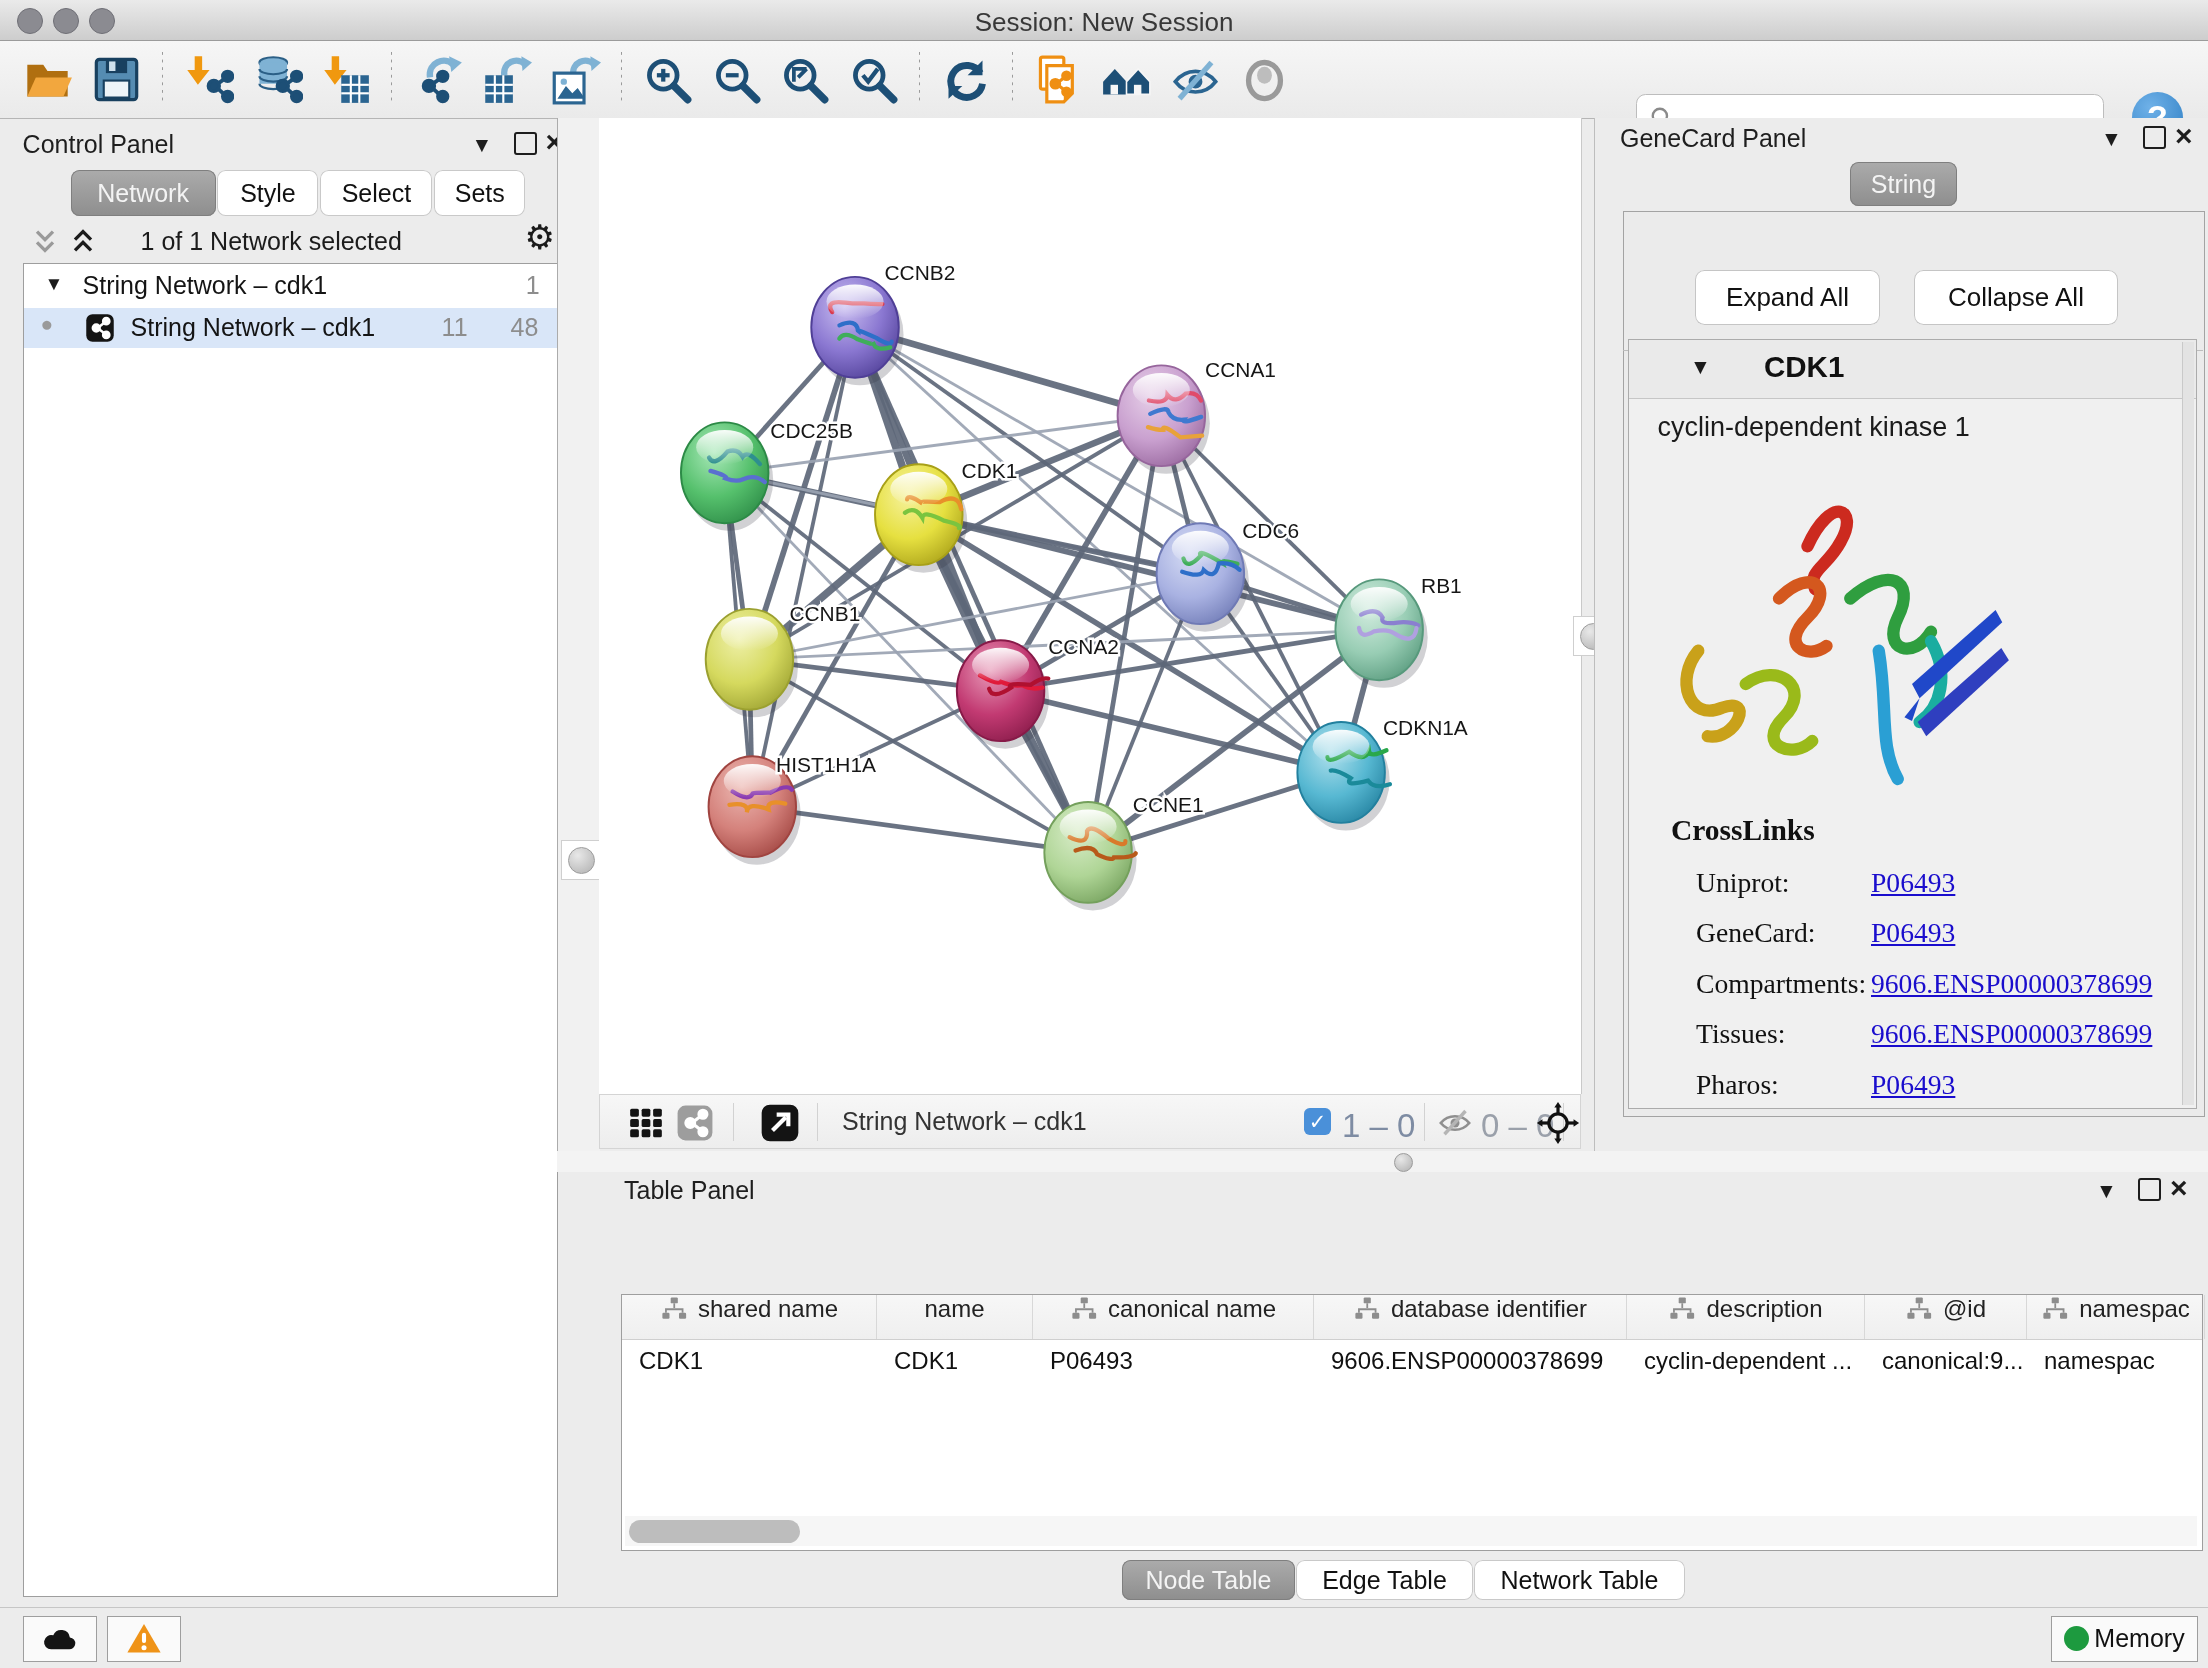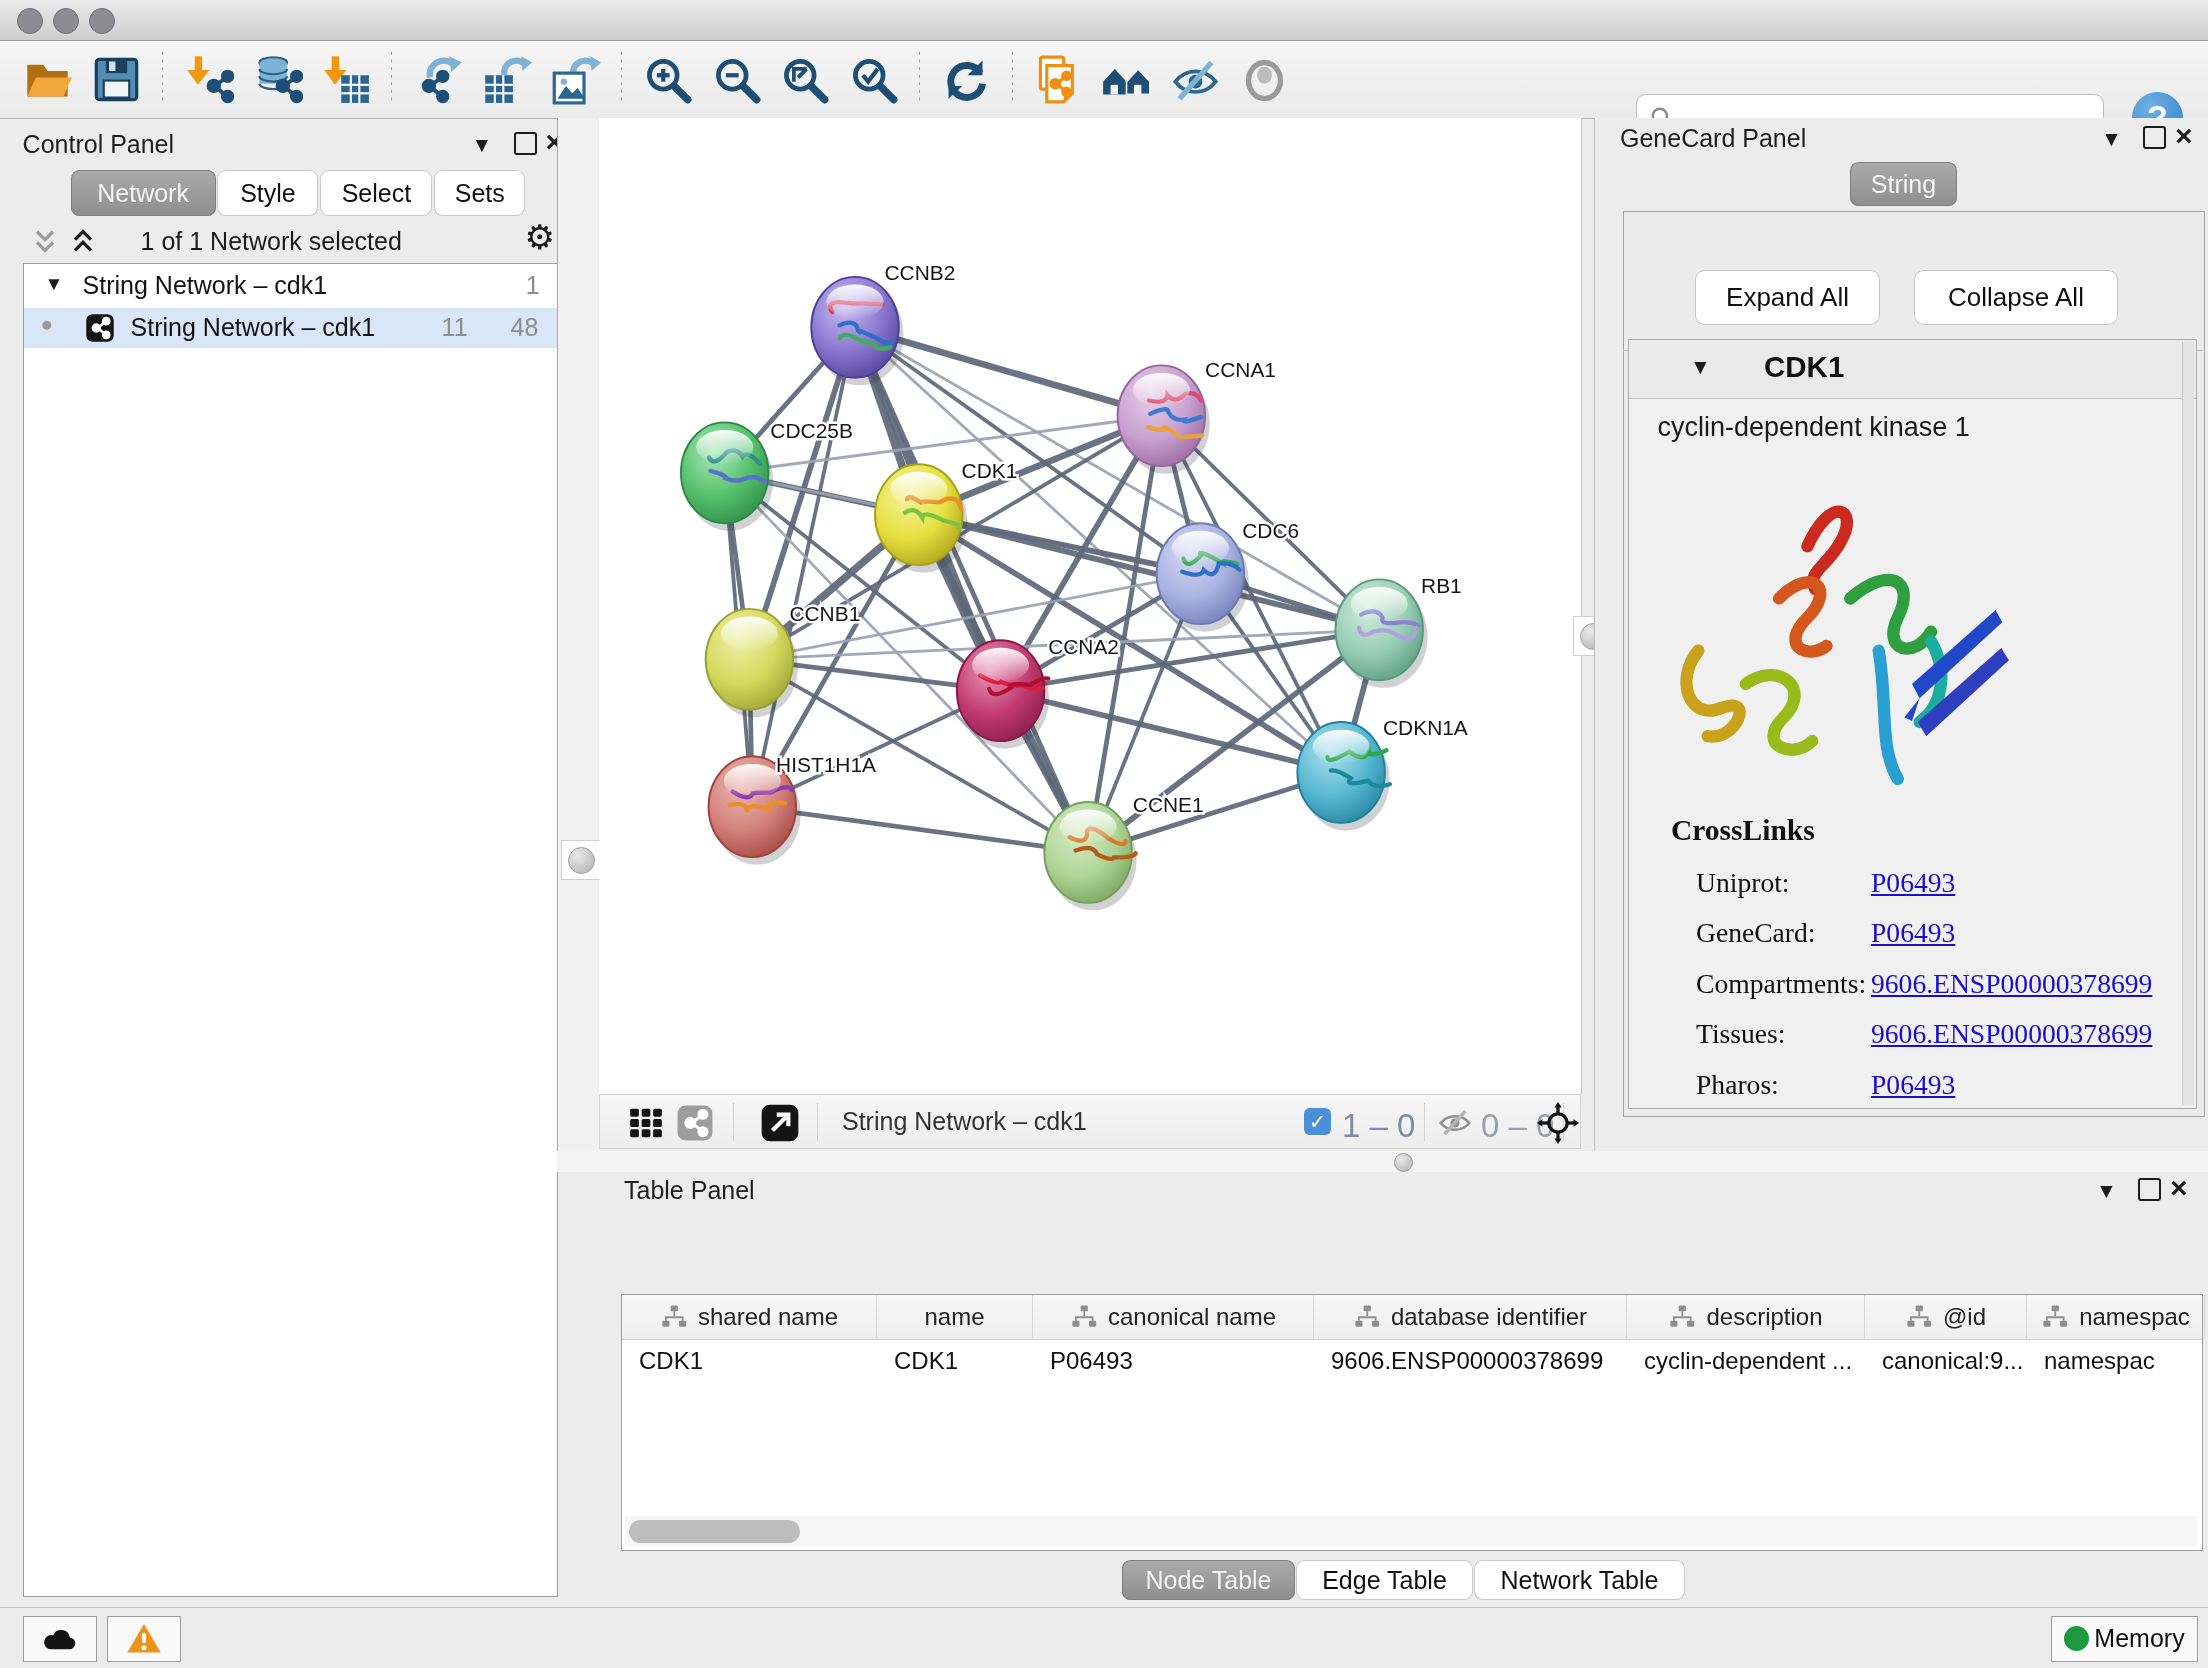--- a/index.html
+++ b/index.html
@@ -51,21 +51,21 @@
   .cl-label{font-size:27.6px;color:#111;}
   .cl-link{font-size:27.6px;color:#1a0dcd;text-decoration:underline;}
   
   #h-splitter{left:557px;top:1151px;width:1651px;height:21px;background:#f3f3f3;}
   
   #table-panel{left:557px;top:1172px;width:1651px;height:432px;}
   #tp-toolbar .ti{display:inline-flex;align-items:center;justify-content:center;width:53px;height:53px;margin-right:19px;}
   #tp-toolbar svg{width:44px;height:44px;}
   #table-box{left:64px;top:122px;width:1582px;height:257px;background:#fff;border:1.9px solid #9e9e9e;box-sizing:border-box;}
   #thead{display:flex;height:44px;background:linear-gradient(#f7f7f7,#efefef);border-bottom:1px solid #cfcfcf;}
-  .th{display:flex;align-items:center;justify-content:center;gap:9.5px;border-right:1px solid #d8d8d8;box-sizing:border-box;font-size:24px;color:#222;overflow:hidden;}
+  .th{display:flex;justify-content:center;gap:9.5px;border-right:1px solid #d8d8d8;box-sizing:border-box;font-size:24px;color:#222;overflow:hidden;}
   .th svg{width:28.5px;height:28.5px;flex:0 0 auto;}
   #trow{display:flex;height:42px;}
   .td{display:flex;align-items:center;padding-left:17px;box-sizing:border-box;font-size:24px;color:#111;overflow:hidden;}
   #h-scroll{left:2.9px;top:221px;width:1572px;height:30px;background:#f6f6f6;}
   #h-thumb{left:3.8px;top:3.8px;width:171px;height:23px;background:#bdbdbd;border-radius:11.4px;}
   
   #bottom-bar{left:0;top:1607px;width:2208px;height:61px;border-top:1px solid #c6c6c6;background:#ececec;}
   .bb-btn{background:#fafafa;border:1.9px solid #9e9e9e;display:flex;align-items:center;justify-content:center;}
   #memory-btn{left:2051px;top:7.6px;width:145px;height:44px;background:#fafafa;border:1.9px solid #9e9e9e;display:flex;align-items:center;justify-content:center;gap:5px;font-size:25px;color:#111;}
   .checkbox{width:27px;height:27px;background:#4a90d9;border-radius:5.7px;color:#fff;font-size:21px;font-weight:bold;display:flex;align-items:center;justify-content:center;}
@@ -316,20 +316,21 @@
           <polyline points="12,38 24,26 36,38"></polyline>
         </g>
     </symbol>
   </defs>
 </svg>
 
 <div id="titlebar" class="abs">
   <div class="tl abs" style="left:17px"></div>
   <div class="tl abs" style="left:53px"></div>
   <div class="tl abs" style="left:89px"></div>
+  <div id="win-title" class="abs nw">Session: New Session</div>
 </div>
 
 <div id="toolbar" class="abs">
   <div id="toolbar-icons" style="padding-left:13.3px"><span class="tbi">
         <svg viewBox="0 0 48 48">
           <use href="#sym-open-session"></use>
         </svg>
       </span><span class="tbi">
         <svg viewBox="0 0 48 48">
           <use href="#sym-save-session"></use>

